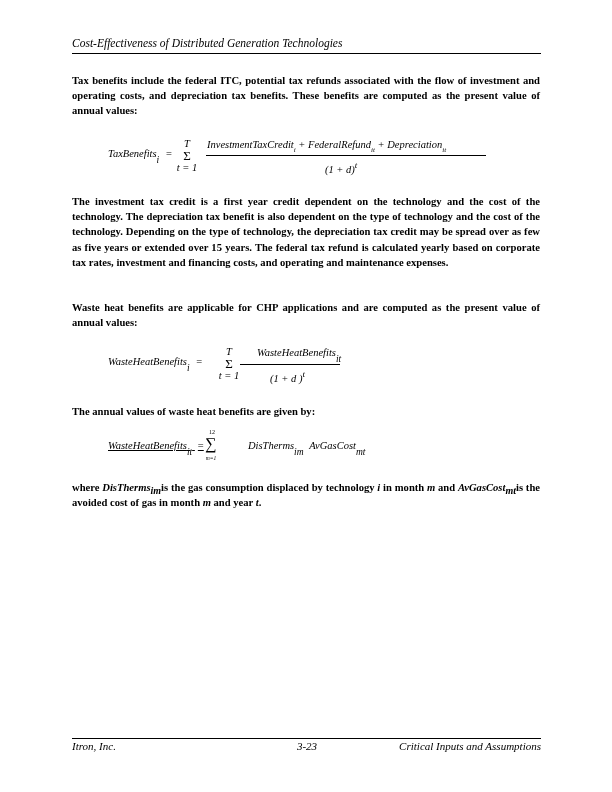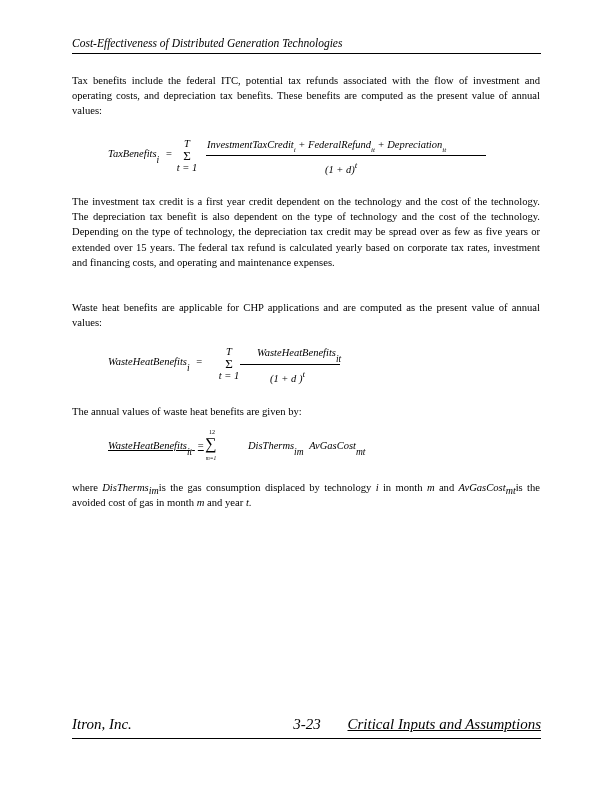--- a/index.html
+++ b/index.html
@@ -2,29 +2,29 @@
 <html><head>
 <meta charset="utf-8">
 <style>
   html, body { margin:0; padding:0; background:#fff; }
   body { width:612px; height:792px; position:relative; overflow:hidden;
          font-family:"Liberation Serif", serif; color:#000; }
   .header { position:absolute; left:72px; top:37px; width:469px; text-align:left;
             font-style:italic; font-size:11.5px; }
   .header-rule { position:absolute; left:72px; top:53px; width:469px; height:1.3px; background:#000; }
   .para { position:absolute; left:72px; width:468px; font-size:10.6px; line-height:15.2px;
-          text-align:justify; }
+          text-align:justify;font-weight:bold; }
   .eq { position:absolute; font-style:italic; font-size:10.5px; white-space:nowrap; }
   .eq .up { font-style:normal; }
   .sub { font-size:7px; position:relative; top:4px; }
   .subl { font-size:9.5px; position:relative; top:6px; }
   .sigma { position:absolute; text-align:center; font-style:normal; }
   .frac-line { position:absolute; height:1px; background:#000; }
   .footer-rule { position:absolute; left:72px; top:738px; width:469px; height:1.3px; background:#000; }
-  .footer { position:absolute; top:716px; font-style:italic; font-size:15px; }
+  .footer { position:absolute; top:740px; font-style:italic; font-size:11px; }
 </style>
 </head>
 <body>
 
 <div class="header">Cost-Effectiveness of Distributed Generation Technologies</div>
 <div class="header-rule"></div>
 
 <div class="para" style="top:73px;">Tax benefits include the federal ITC, potential tax refunds associated with the flow of investment and operating costs, and depreciation tax benefits.  These benefits are computed as the present value of annual values:</div>
 
 <div>
@@ -81,13 +81,13 @@
   </div>
 </div>
 
 <div class="para" style="top:480px;">
   <span>where </span><i>DisTherms</i><i class="subl" style="font-size:10px;top:3px;">im</i><span>is the gas consumption displaced by technology </span><i>i</i><span> in month </span><i>m</i><span> and </span><i>AvGasCost</i><i class="subl" style="font-size:10px;top:3px;">mt</i><span>is the avoided cost of gas in month </span><i>m</i><span> and year </span><i>t</i><span>.</span>
 </div>
 
 <div class="footer-rule"></div>
 <div class="footer" style="left:72px;">Itron, Inc.</div>
 <div class="footer" style="left:285px; width:44px; text-align:center;">3-23</div>
-<div class="footer" style="right:71px; text-align:right;text-decoration:underline;">Critical Inputs and Assumptions</div>
+<div class="footer" style="right:71px; text-align:right;">Critical Inputs and Assumptions</div>
 
 </body></html>

